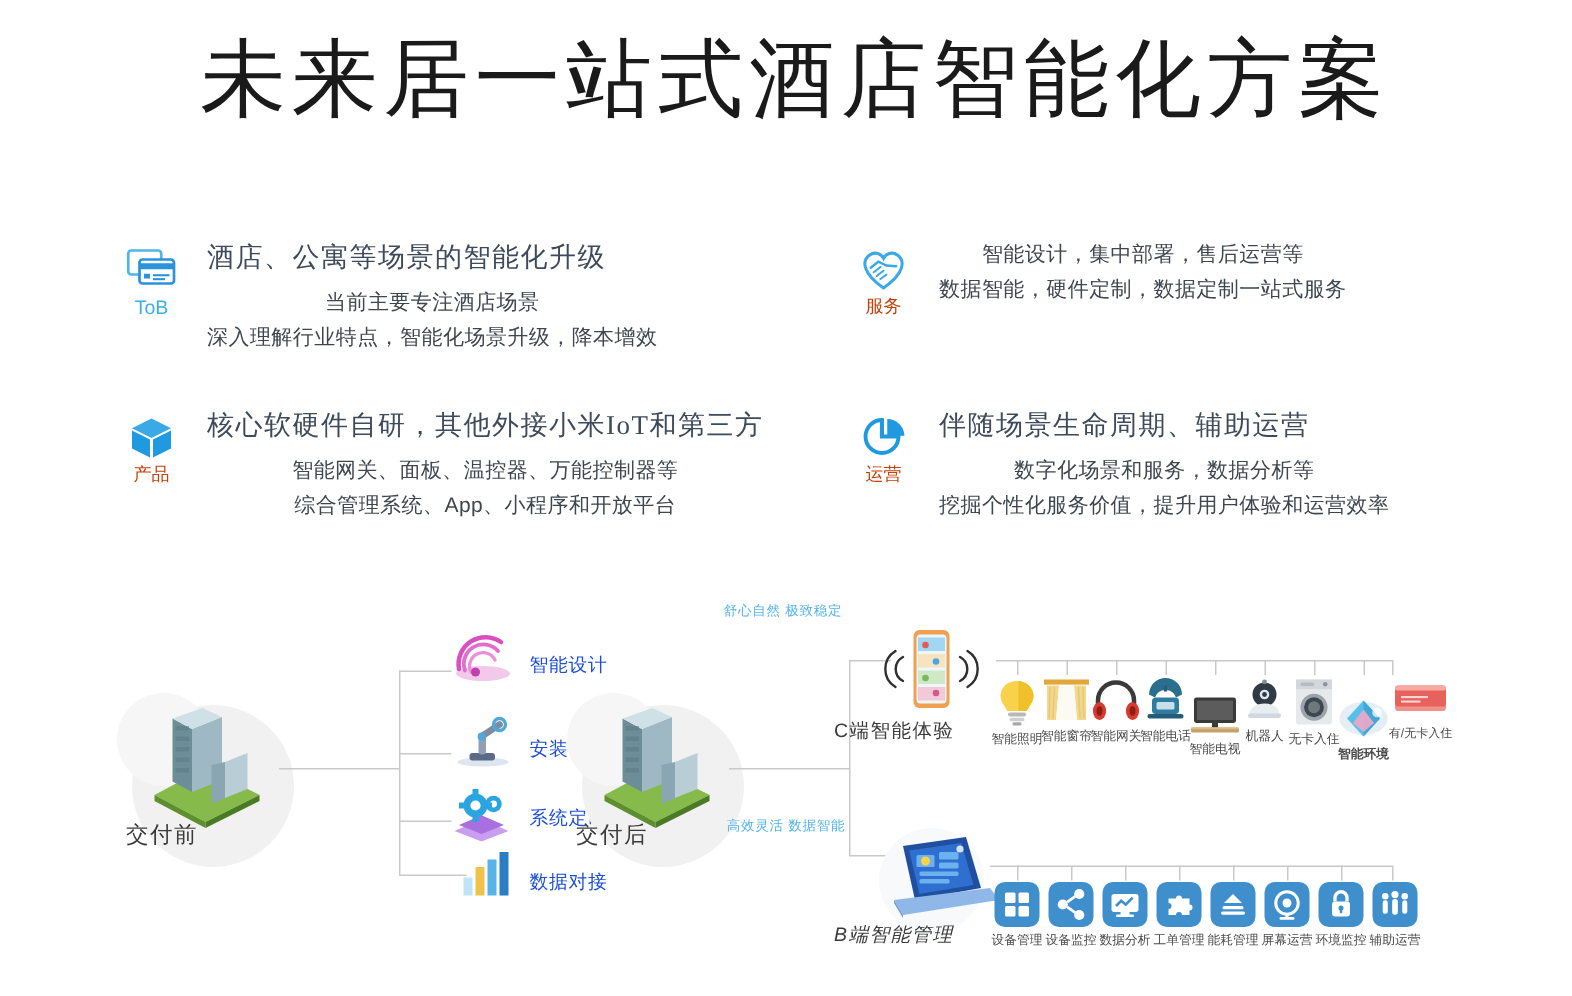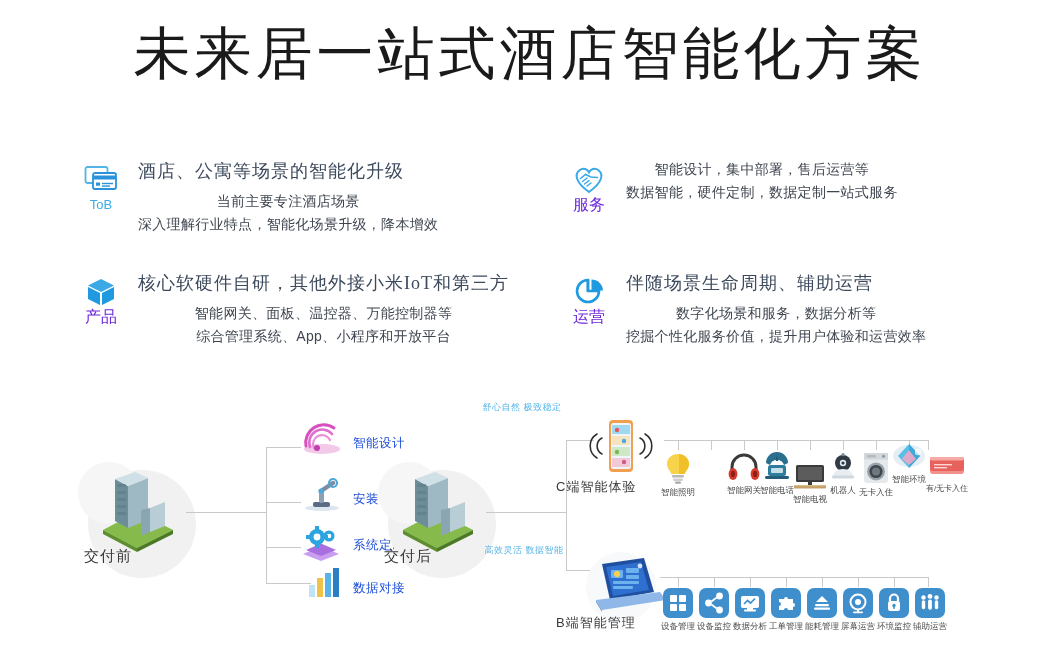--- a/index.html
+++ b/index.html
@@ -35,21 +35,21 @@
     grid-template-columns: 488px 422px;
     grid-template-rows: 112px 112px;
   }
   .feature { display: flex; align-items: flex-start; }
   .feat-icon {
     width: 58px; min-width:58px; padding-top: 6px;
     display: flex; flex-direction: column; align-items: center;
   }
   .feat-icon .glyph { width: 34px; height: 32px; display:block; }
   .feat-icon .cap {
-    font-size: 16px; color: #6d28d9; margin-top: 2px;
+    font-size: 12px; color: #c2410c; margin-top: 2px;
     letter-spacing:0px; line-height:13px;
   }
   .feat-icon .cap.tob {
     font-family:"Liberation Sans", sans-serif; font-size:13px; color:#3aaee8;
   }
   .feat-body { padding-left: 8px; padding-top: 0px; }
   .feat-title {
     font-family: "Liberation Serif", "DejaVu Serif", serif;
     font-size: 18px; color: #3d4a5c; letter-spacing: 1px;
     line-height: 26px; margin-bottom: 6px; white-space: nowrap;
@@ -327,20 +327,35 @@
       <svg width="30" height="32" viewBox="0 0 30 32" style="margin:0 auto;">
         <path d="M15 2 C21.6 2 26 6.6 26 12 C26 16.4 22.6 19 21.6 22 L8.4 22 C7.4 19 4 16.4 4 12 C4 6.6 8.4 2 15 2 Z" fill="#f7d24a"></path>
         <path d="M15 2 C21.6 2 26 6.6 26 12 C26 16.4 22.6 19 21.6 22 L16 22 L16 2 Z" fill="#f0c028"></path>
         <rect x="9" y="23" width="12" height="2.6" rx="1.2" fill="#b8b8b8"></rect>
         <rect x="10" y="26.5" width="10" height="2.4" rx="1.1" fill="#cfcfcf"></rect>
         <rect x="12" y="29.5" width="6" height="2.2" rx="1" fill="#a8a8a8"></rect>
       </svg>
       <div class="lbl">智能照明</div>
     </div>
 
+    <div class="leaf" style="left:678px; top:60px;">
+      <svg width="34" height="30" viewBox="0 0 34 30" style="margin:0 auto;">
+        <rect x="2" y="1" width="30" height="3.4" fill="#e0a83a"></rect>
+        <path d="M4 5 L12 5 L10 28 L4 28 Z" fill="#f2d78c"></path>
+        <path d="M30 5 L22 5 L24 28 L30 28 Z" fill="#f2d78c"></path>
+        <path d="M12 5 L22 5 L24 28 L10 28 Z" fill="#fbfbf4"></path>
+        <g stroke="#e2c877" stroke-width="0.9" fill="none">
+          <path d="M6 6 L5.5 27"></path>
+            <path d="M9 6 L8 27"></path>
+          <path d="M28 6 L28.5 27"></path>
+            <path d="M25 6 L26 27"></path>
+        </g>
+      </svg>
+      <div class="lbl">智能窗帘</div>
+    </div>
 
     <div class="leaf" style="left:711px; top:60px;">
       <svg width="32" height="30" viewBox="0 0 32 30" style="margin:0 auto;">
         <path d="M4 22 L4 15 A12 12 0 0 1 28 15 L28 22" fill="none" stroke="#3a3a3a" stroke-width="3"></path>
         <ellipse cx="5" cy="22" rx="4.4" ry="6" fill="#d63b2e"></ellipse>
         <ellipse cx="27" cy="22" rx="4.4" ry="6" fill="#d63b2e"></ellipse>
         <ellipse cx="5" cy="22" rx="2" ry="3.2" fill="#8e1f16"></ellipse>
         <ellipse cx="27" cy="22" rx="2" ry="3.2" fill="#8e1f16"></ellipse>
       </svg>
       <div class="lbl">智能网关</div>
@@ -386,21 +401,21 @@
         <rect x="2" y="1" width="24" height="6.5" fill="#d2d7dc"></rect>
         <circle cx="21.5" cy="4.2" r="1.5" fill="#8d969e"></circle>
         <rect x="5" y="3" width="9" height="2.4" rx="1" fill="#b4bbc2"></rect>
         <circle cx="14" cy="19.5" r="9" fill="#9aa3ab"></circle>
         <circle cx="14" cy="19.5" r="6.6" fill="#3f474e"></circle>
         <circle cx="14" cy="19.5" r="4" fill="#6f787f"></circle>
       </svg>
       <div class="lbl">无卡入住</div>
     </div>
 
-    <div class="leaf" style="left:876px; top:49px;">
+    <div class="leaf" style="left:876px; top:72px;font-weight:bold;">
       <svg width="34" height="30" viewBox="0 0 34 30" style="margin:0 auto;">
         <ellipse cx="17" cy="15" rx="16" ry="11" fill="#dfe9f3" opacity=".8"></ellipse>
         <path d="M17 3 L28 15 L17 27 L6 15 Z" fill="#58c0e8"></path>
         <path d="M17 3 L28 15 L17 27 Z" fill="#3fa8d8"></path>
         <path d="M10 18 L17 9 L24 18 L17 24 Z" fill="#f0a8c8" opacity=".9"></path>
         <circle cx="26" cy="11" r="3.2" fill="#ffffff" opacity=".7"></circle>
       </svg>
       <div class="lbl">智能环境</div>
     </div>
 
@@ -426,21 +441,21 @@
         <rect x="46" y="14" width="13" height="5" rx="1"></rect>
         <rect x="46" y="21" width="13" height="4" rx="1"></rect>
         <rect x="33" y="27" width="26" height="3" rx="1"></rect>
         <rect x="33" y="32" width="20" height="3" rx="1"></rect>
       </g>
       <circle cx="37" cy="20" r="3" fill="#ffd24a"></circle>
       <path d="M16 46 L80 38 L86 46 L22 56 Z" fill="#8fb8e8"></path>
       <path d="M16 46 L22 56 L22 58 L16 48 Z" fill="#6f9cd0"></path>
       <circle cx="60" cy="12" r="2.4" fill="#ffffff" opacity=".8"></circle>
     </svg>
-    <div class="node-label sub" style="left:556px; top:222px; width:130px;">B端智能管理</div>
+    <div class="node-label sub" style="left:556px; top:222px; width:130px;font-style:italic;">B端智能管理</div>
 
     <div class="line h" style="left:660px; top:185px; width:268px;"></div>
     <div class="line v" style="left:678px; top:185px; height:10px;"></div>
     <div class="line v" style="left:714px; top:185px; height:10px;"></div>
     <div class="line v" style="left:750px; top:185px; height:10px;"></div>
     <div class="line v" style="left:786px; top:185px; height:10px;"></div>
     <div class="line v" style="left:822px; top:185px; height:10px;"></div>
     <div class="line v" style="left:858px; top:185px; height:10px;"></div>
     <div class="line v" style="left:894px; top:185px; height:10px;"></div>
     <div class="line v" style="left:928px; top:185px; height:10px;"></div>

